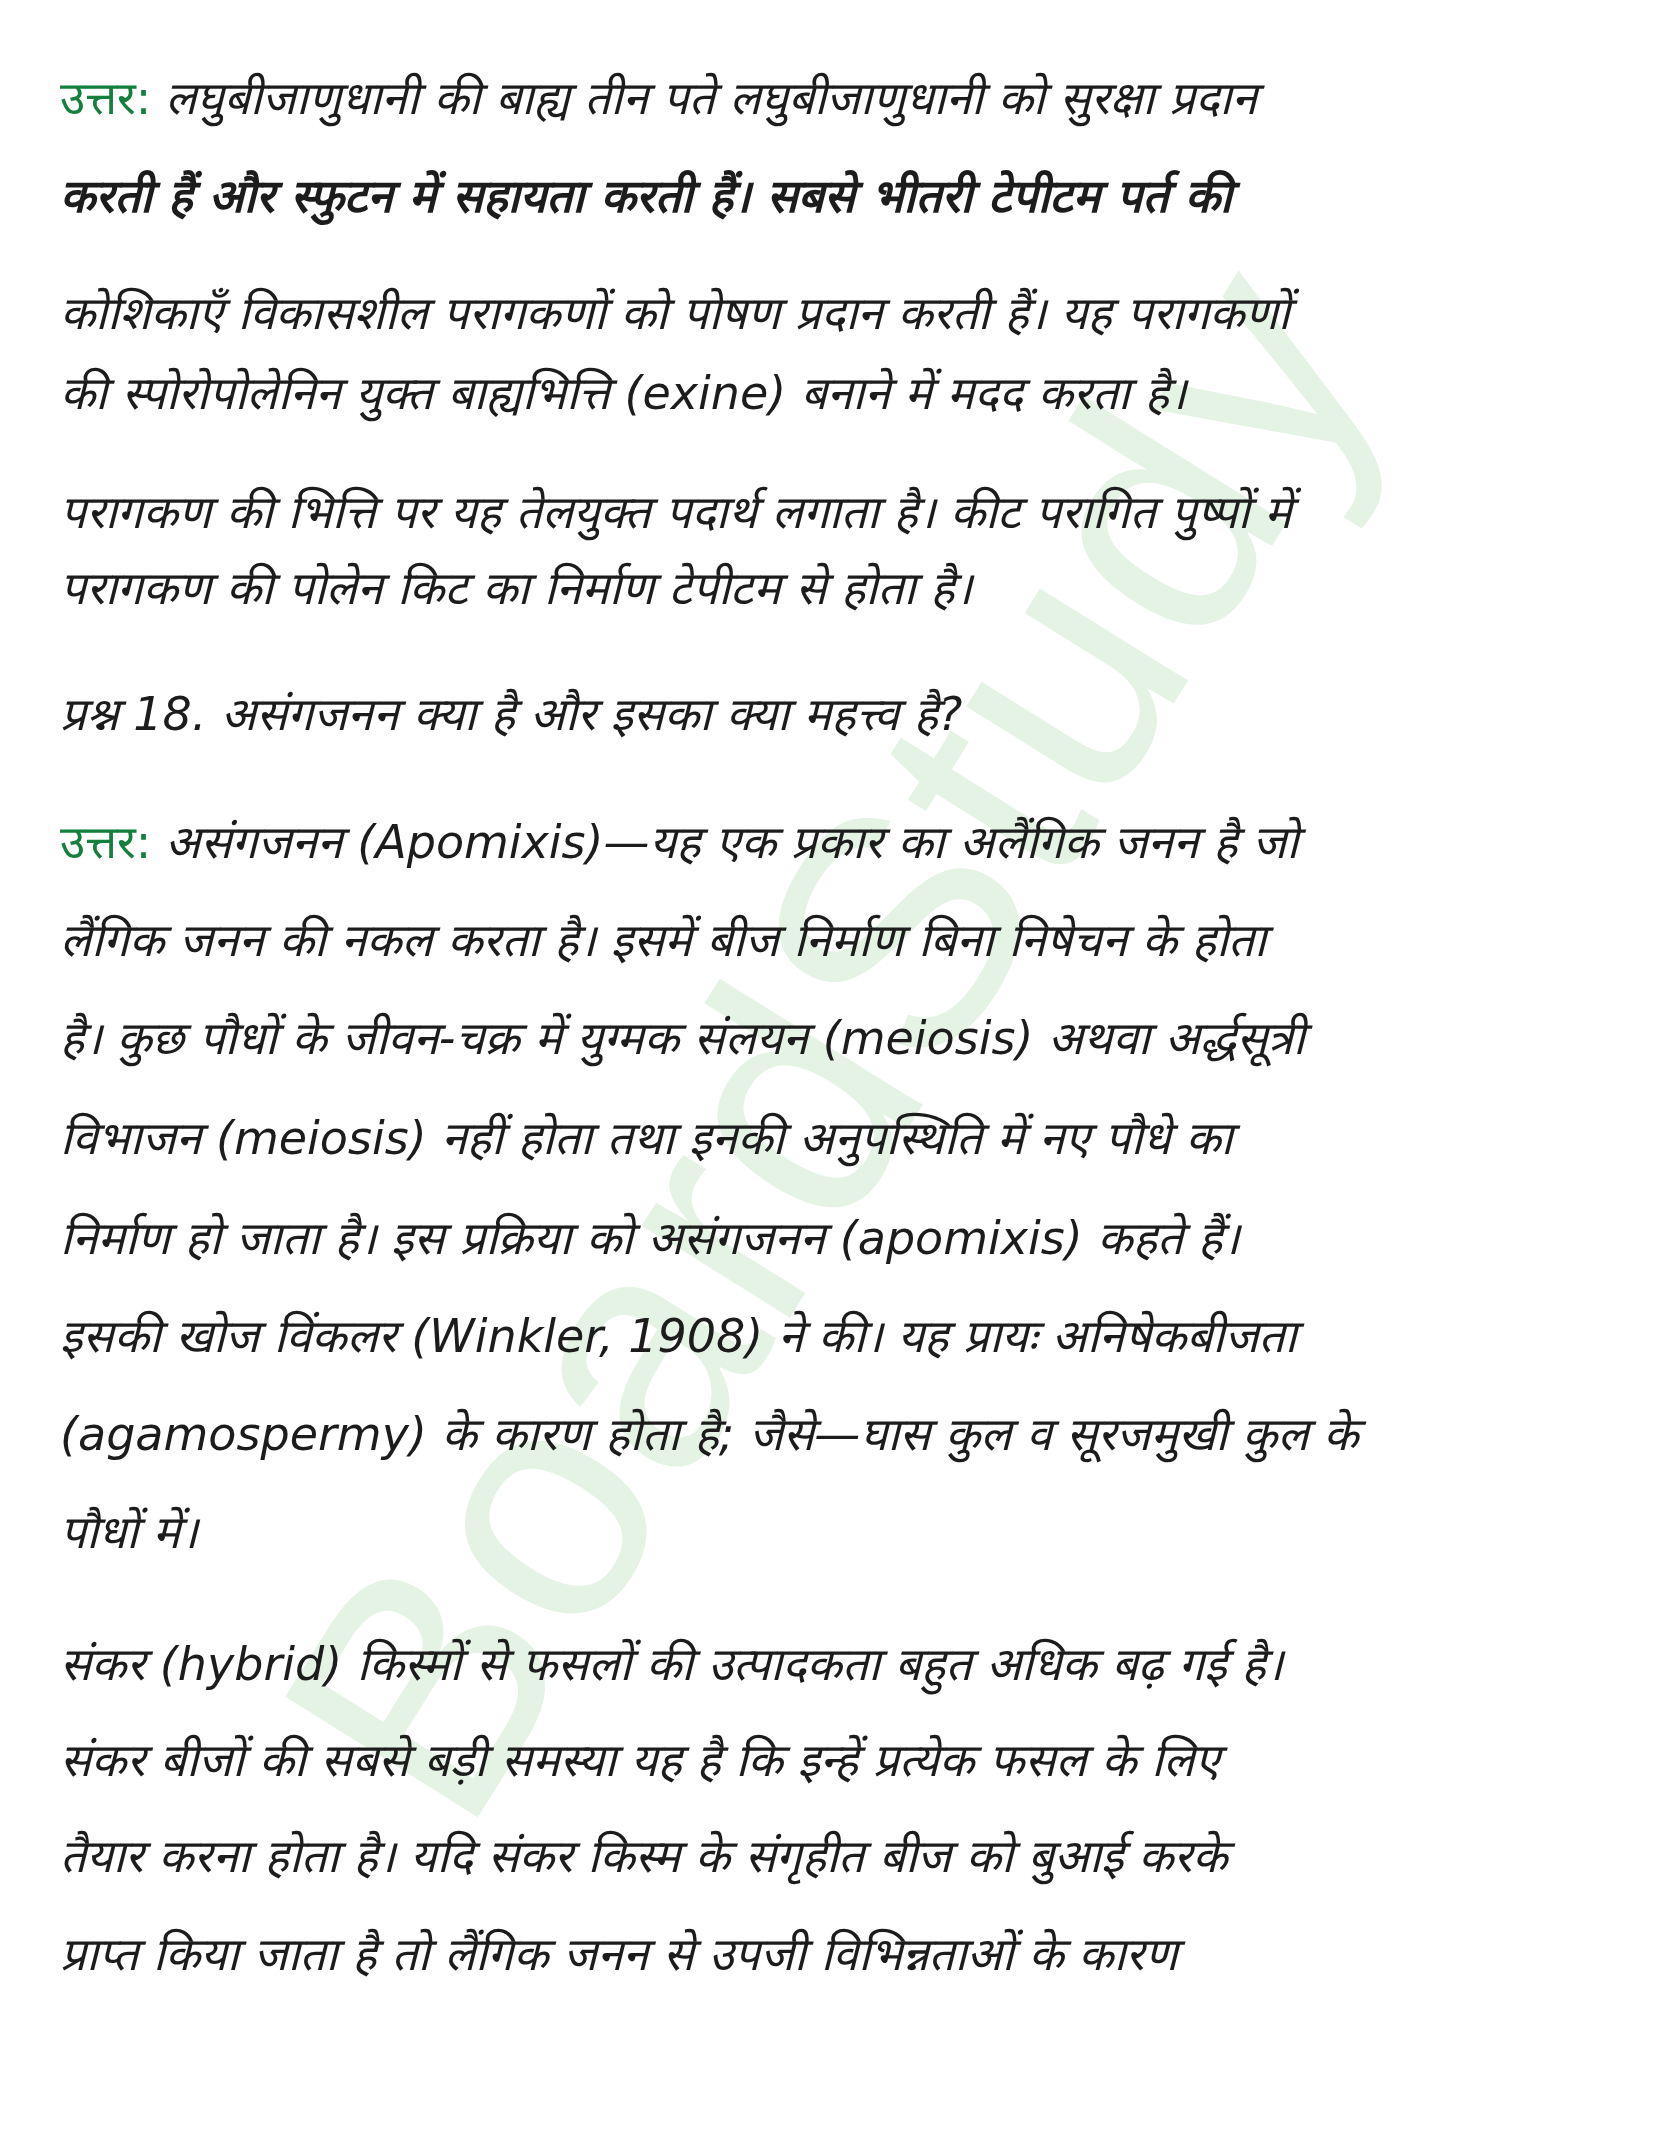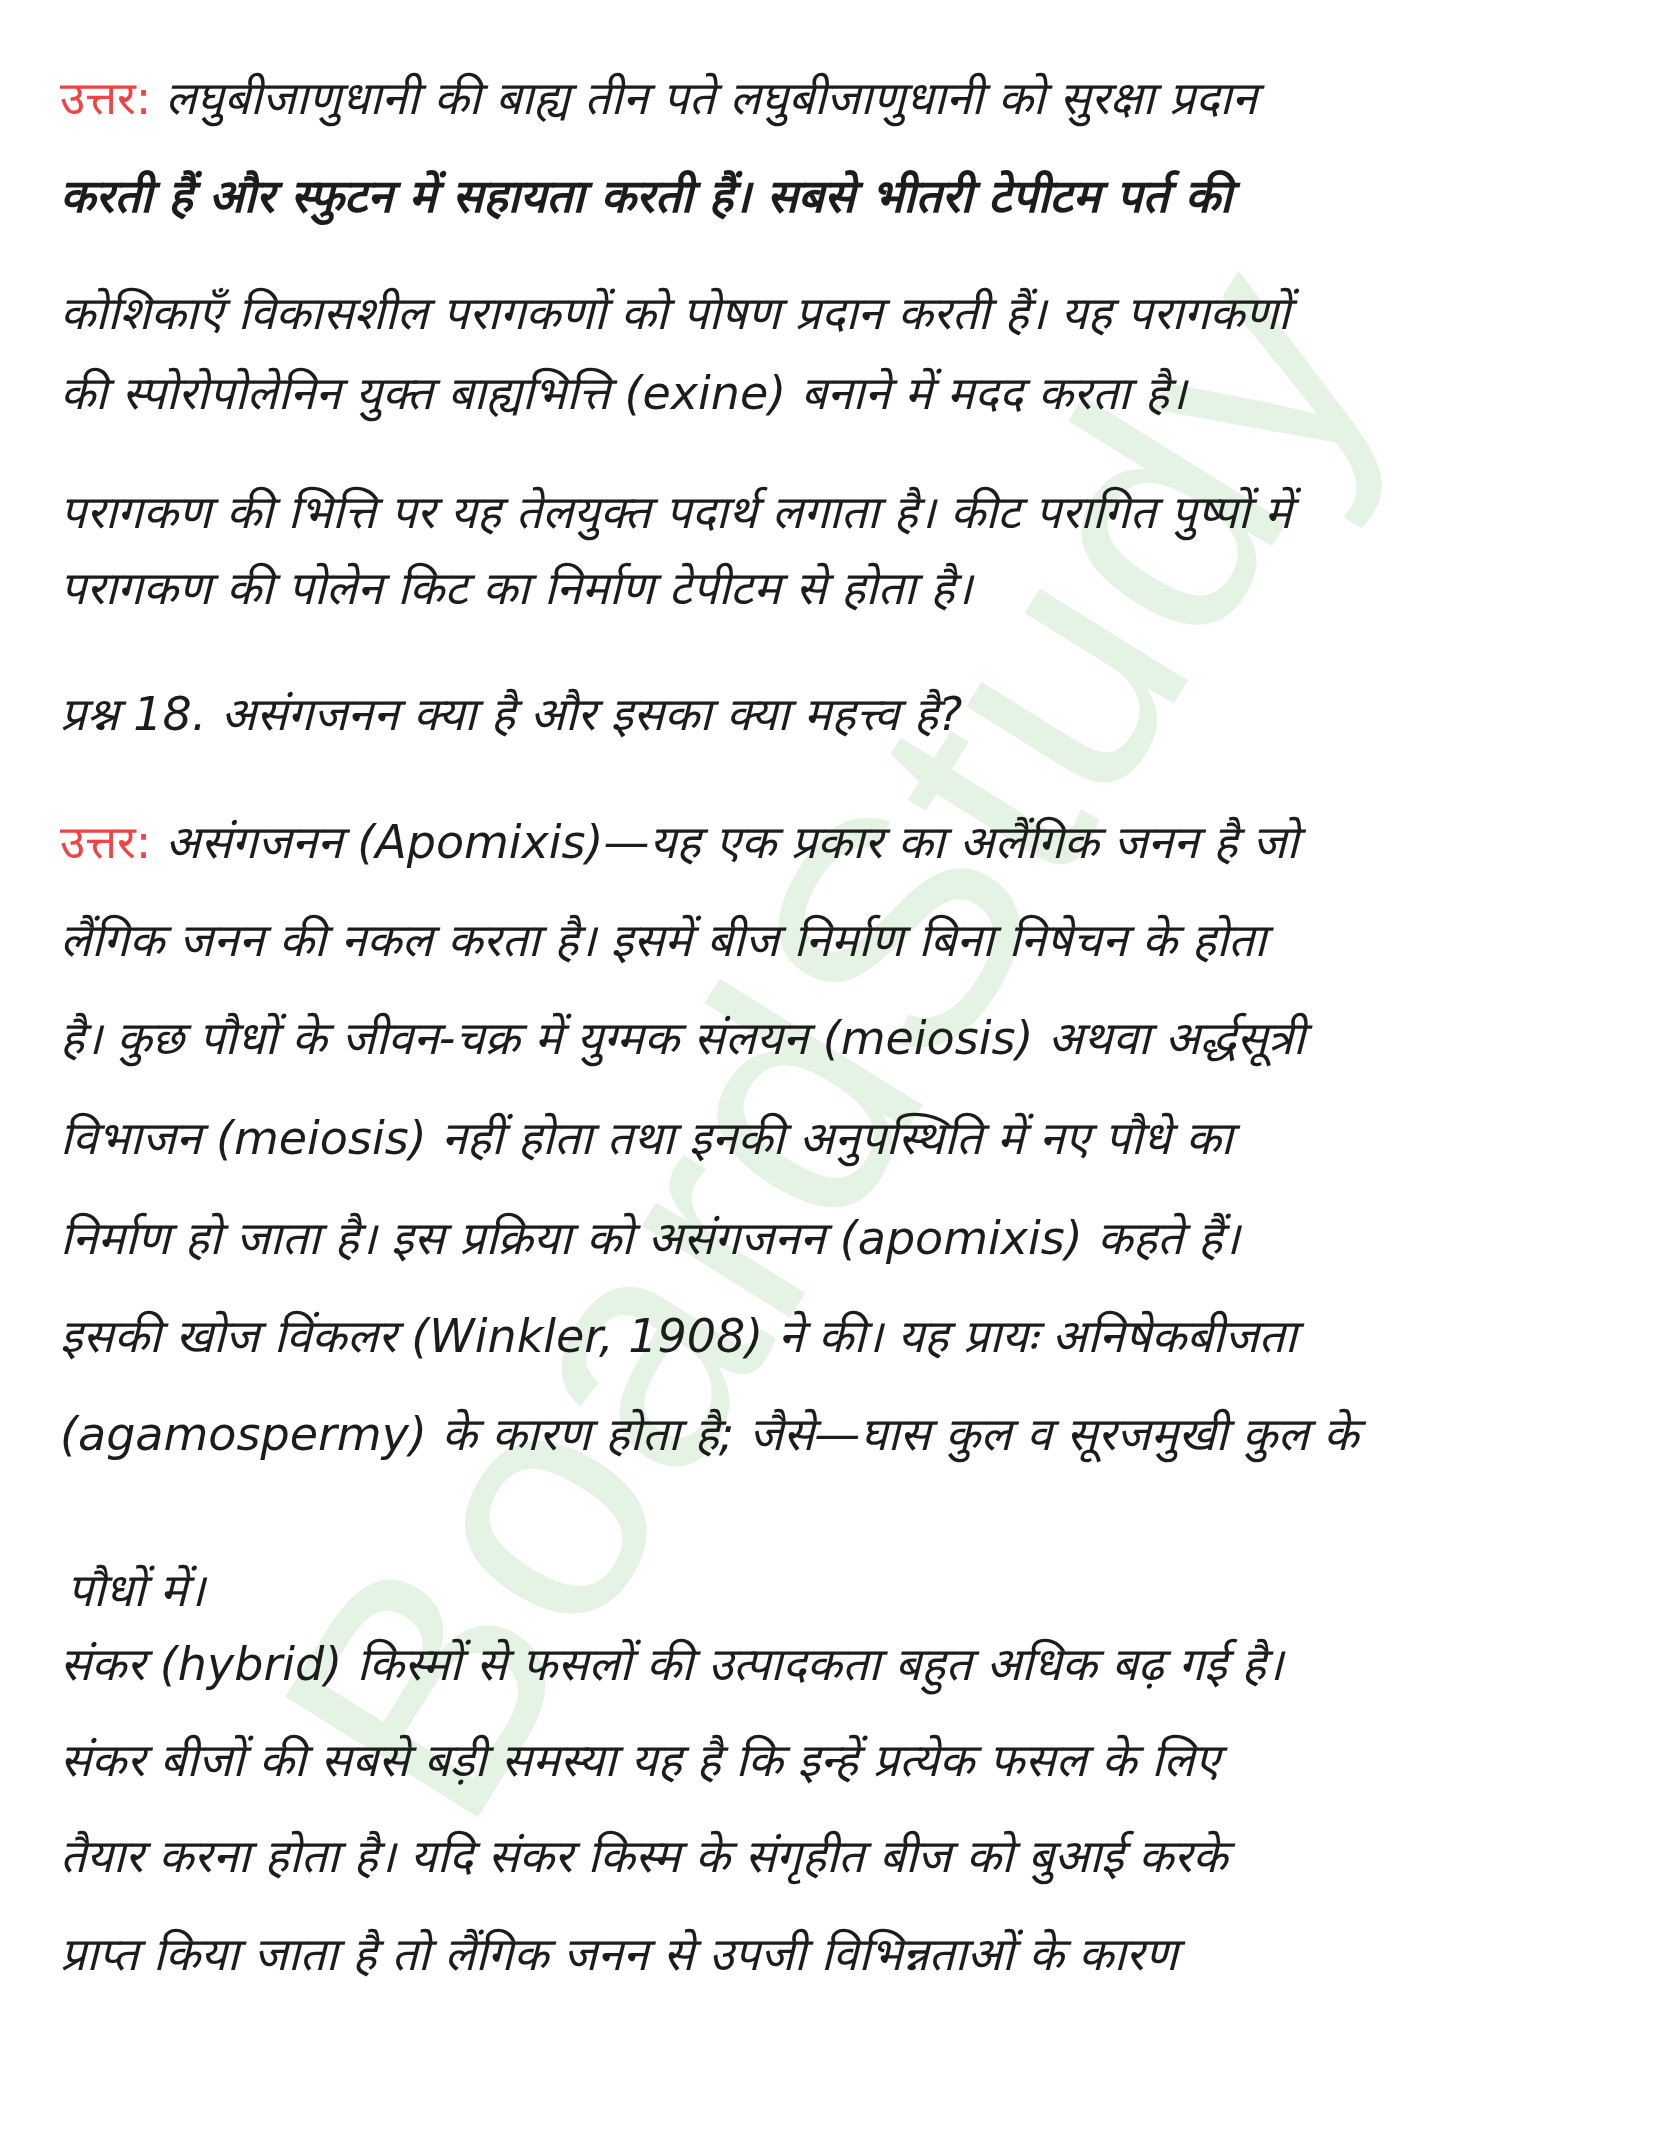--- a/index.html
+++ b/index.html
@@ -41,21 +41,21 @@
     position: absolute;
     left: 0;
     white-space: nowrap;
     font-size: 46px;
     line-height: 60px;
     height: 60px;
     font-style: italic;
     color: #1c1c1c;
   }
   .label {
-    color: #ef4444;
+    color: #15803d;
     font-style: normal;
     margin-right: 14px;
   }
   .para, .question {
     position: absolute;
     left: 0;
     top: 0;
   }
 </style>
 </head>
@@ -79,21 +79,21 @@
   </div>
 
   <div class="para">
     <div class="line" style="top:812px;"><span class="label">उत्तर:</span><span>असंगजनन (Apomixis)—यह एक प्रकार का अलैंगिक जनन है जो</span></div>
     <div class="line" style="top:910px;">लैंगिक जनन की नकल करता है। इसमें बीज निर्माण बिना निषेचन के होता</div>
     <div class="line" style="top:1008px;">है। कुछ पौधों के जीवन-चक्र में युग्मक संलयन (meiosis) अथवा अर्द्धसूत्री</div>
     <div class="line" style="top:1108px;">विभाजन (meiosis) नहीं होता तथा इनकी अनुपस्थिति में नए पौधे का</div>
     <div class="line" style="top:1208px;">निर्माण हो जाता है। इस प्रक्रिया को असंगजनन (apomixis) कहते हैं।</div>
     <div class="line" style="top:1306px;">इसकी खोज विंकलर (Winkler, 1908) ने की। यह प्रायः अनिषेकबीजता</div>
     <div class="line" style="top:1404px;">(agamospermy) के कारण होता है; जैसे—घास कुल व सूरजमुखी कुल के</div>
-    <div class="line" style="top:1560px;margin-left:7px;">पौधों में।</div>
+    <div class="line" style="top:1502px;">पौधों में।</div>
   </div>
 
   <div class="para">
     <div class="line" style="top:1634px;">संकर (hybrid) किस्मों से फसलों की उत्पादकता बहुत अधिक बढ़ गई है।</div>
     <div class="line" style="top:1730px;">संकर बीजों की सबसे बड़ी समस्या यह है कि इन्हें प्रत्येक फसल के लिए</div>
     <div class="line" style="top:1826px;">तैयार करना होता है। यदि संकर किस्म के संगृहीत बीज को बुआई करके</div>
     <div class="line" style="top:1924px;">प्राप्त किया जाता है तो लैंगिक जनन से उपजी विभिन्नताओं के कारण</div>
   </div>
 
 </div>

